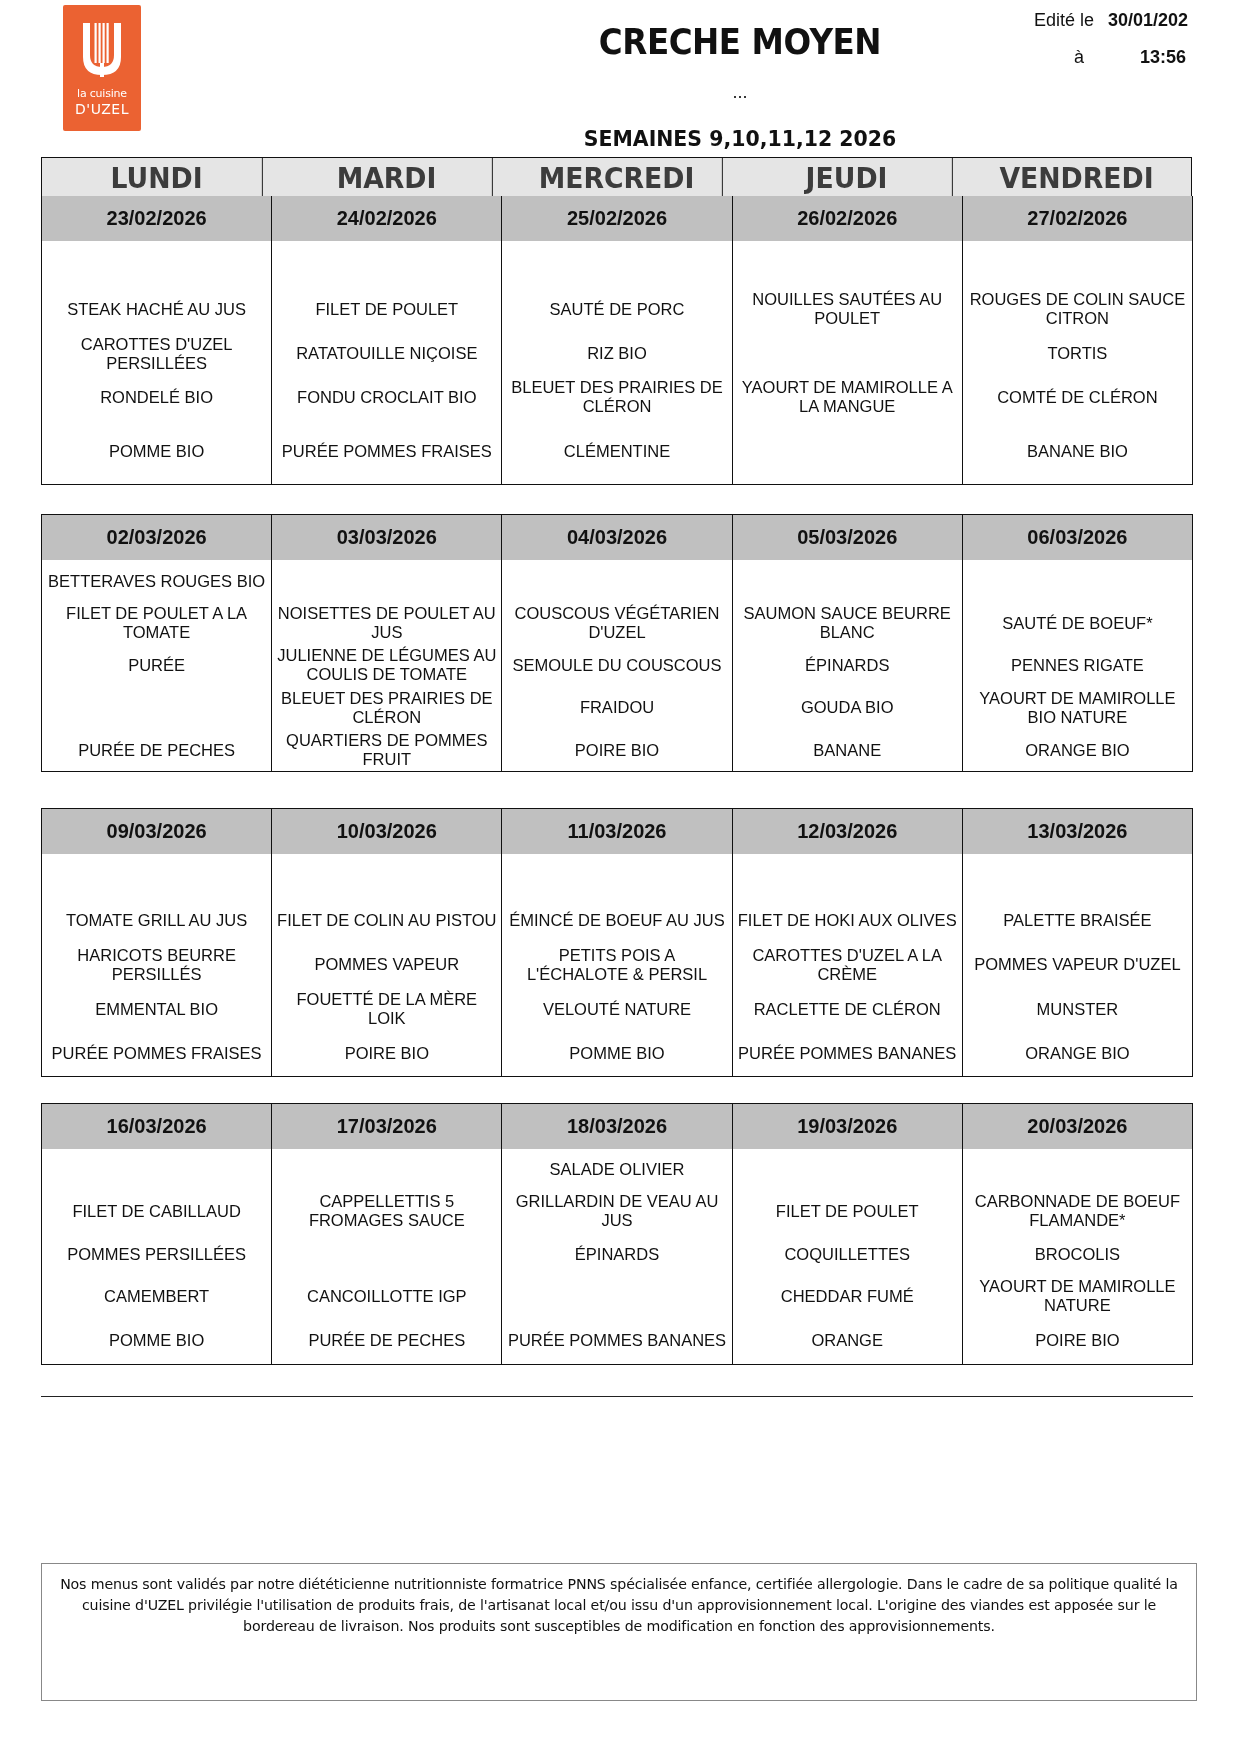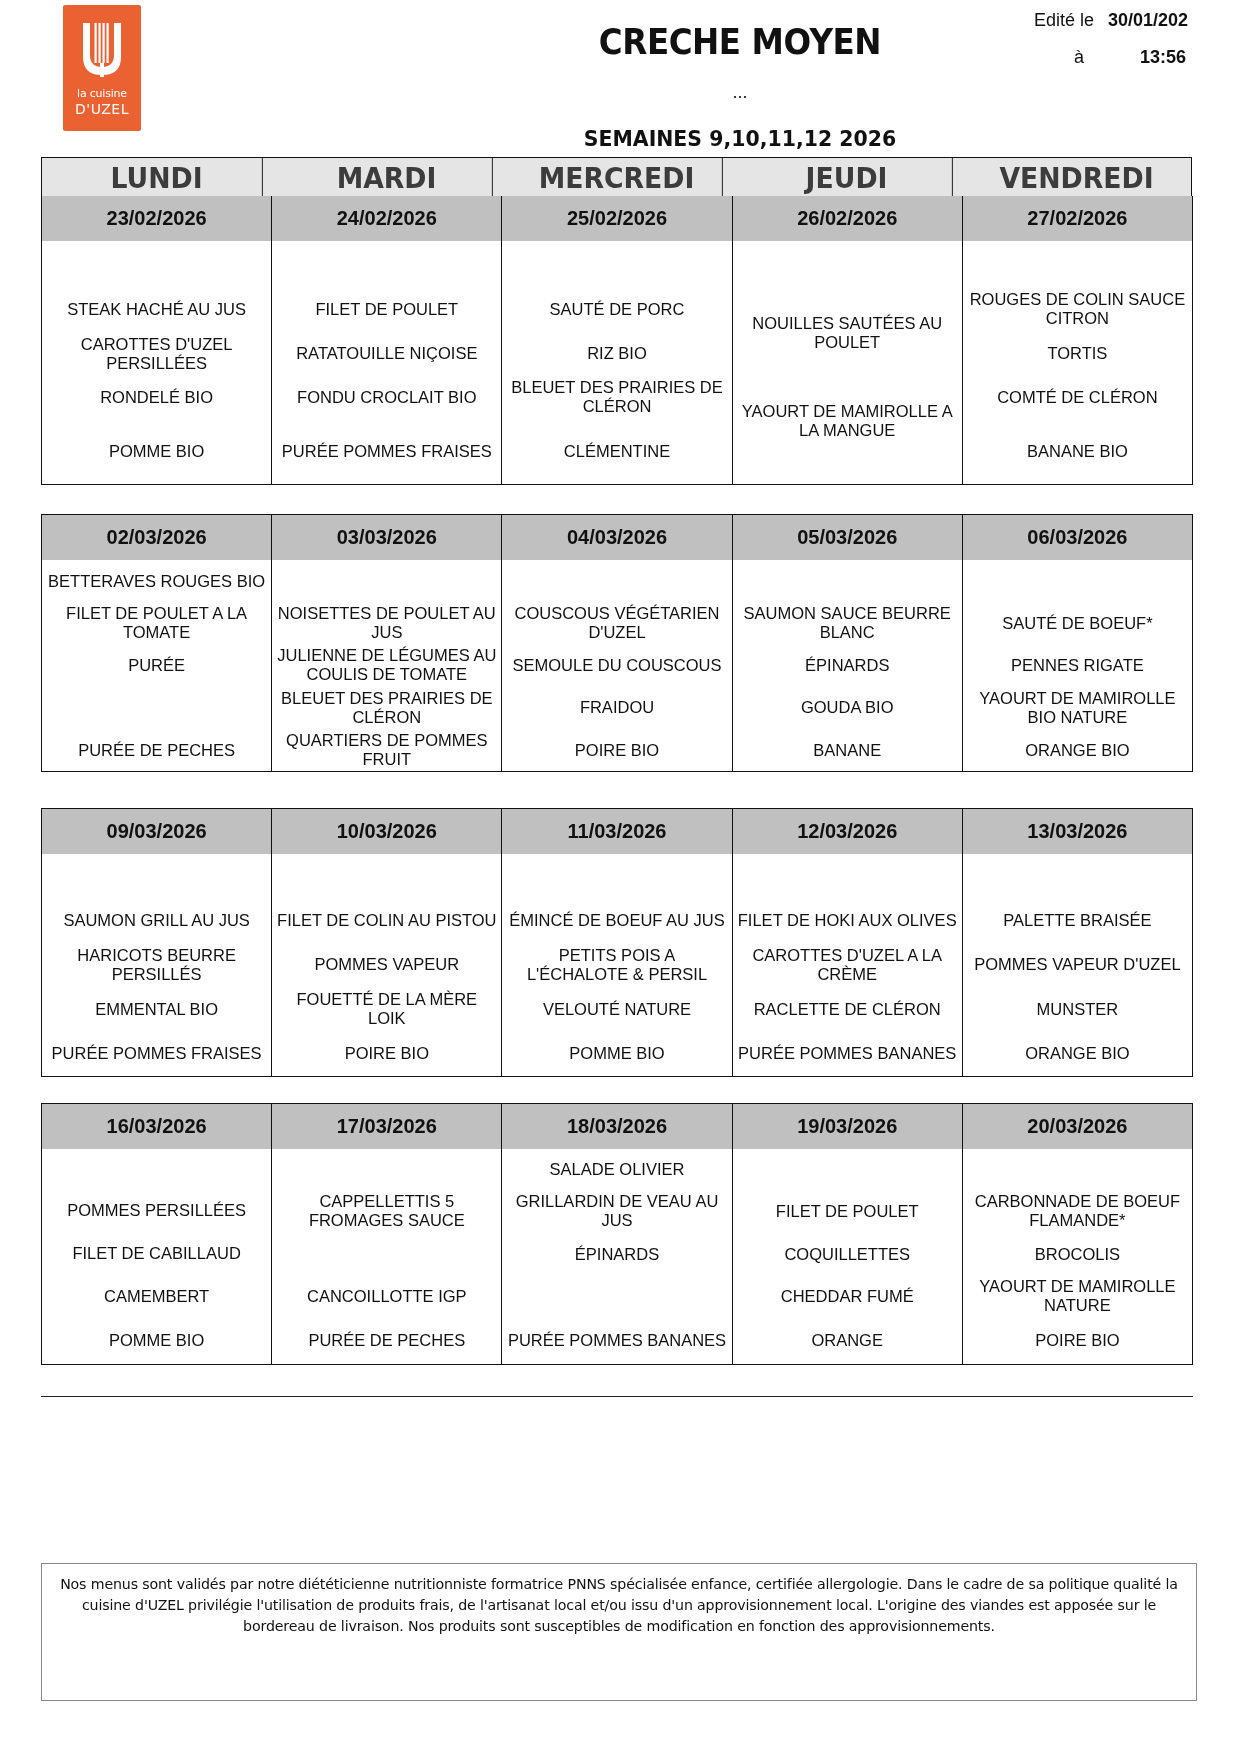--- a/index.html
+++ b/index.html
@@ -95,21 +95,21 @@
         </div>
         <div class="col">
           <div class="item" style="height: 46px;"></div>
           <div class="item" style="height: 44px;">SAUTÉ DE PORC</div>
           <div class="item" style="height: 45px;">RIZ BIO</div>
           <div class="item" style="height: 42px;">BLEUET DES PRAIRIES DE CLÉRON</div>
           <div class="item" style="height: 66px;">CLÉMENTINE</div>
         </div>
         <div class="col">
           <div class="item" style="height: 46px;"></div>
-          <div class="item" style="height: 44px; margin-top: 24px;">NOUILLES SAUTÉES AU POULET</div>
+          <div class="item" style="height: 44px;">NOUILLES SAUTÉES AU POULET</div>
           <div class="item" style="height: 45px;"></div>
           <div class="item" style="height: 42px;">YAOURT DE MAMIROLLE A LA MANGUE</div>
         </div>
         <div class="col">
           <div class="item" style="height: 46px;"></div>
           <div class="item" style="height: 44px;">ROUGES DE COLIN SAUCE CITRON</div>
           <div class="item" style="height: 45px;">TORTIS</div>
           <div class="item" style="height: 42px;">COMTÉ DE CLÉRON</div>
           <div class="item" style="height: 66px;">BANANE BIO</div>
         </div>
@@ -165,21 +165,21 @@
       <div class="dates">
         <div class="dt">09/03/2026</div>
         <div class="dt">10/03/2026</div>
         <div class="dt">11/03/2026</div>
         <div class="dt">12/03/2026</div>
         <div class="dt">13/03/2026</div>
       </div>
       <div class="cols">
         <div class="col">
           <div class="item" style="height: 45px;"></div>
-          <div class="item" style="height: 42px;">SAUMON GRILL AU JUS</div>
+          <div class="item" style="height: 42px;">TOMATE GRILL AU JUS</div>
           <div class="item" style="height: 47px;">HARICOTS BEURRE PERSILLÉS</div>
           <div class="item" style="height: 42px;">EMMENTAL BIO</div>
           <div class="item" style="height: 46px;">PURÉE POMMES FRAISES</div>
         </div>
         <div class="col">
           <div class="item" style="height: 45px;"></div>
           <div class="item" style="height: 42px;">FILET DE COLIN AU PISTOU</div>
           <div class="item" style="height: 47px;">POMMES VAPEUR</div>
           <div class="item" style="height: 42px;">FOUETTÉ DE LA MÈRE LOIK</div>
           <div class="item" style="height: 46px;">POIRE BIO</div>
@@ -211,22 +211,22 @@
       <div class="dates">
         <div class="dt">16/03/2026</div>
         <div class="dt">17/03/2026</div>
         <div class="dt">18/03/2026</div>
         <div class="dt">19/03/2026</div>
         <div class="dt">20/03/2026</div>
       </div>
       <div class="cols">
         <div class="col">
           <div class="item" style="height: 40px;"></div>
+          <div class="item" style="height: 44px;">FILET DE CABILLAUD</div>
           <div class="item" style="height: 42px;">POMMES PERSILLÉES</div>
-          <div class="item" style="height: 44px;">FILET DE CABILLAUD</div>
           <div class="item" style="height: 42px;">CAMEMBERT</div>
           <div class="item" style="height: 47px;">POMME BIO</div>
         </div>
         <div class="col">
           <div class="item" style="height: 40px;"></div>
           <div class="item" style="height: 44px;">CAPPELLETTIS 5 FROMAGES SAUCE</div>
           <div class="item" style="height: 42px;"></div>
           <div class="item" style="height: 42px;">CANCOILLOTTE IGP</div>
           <div class="item" style="height: 47px;">PURÉE DE PECHES</div>
         </div>

